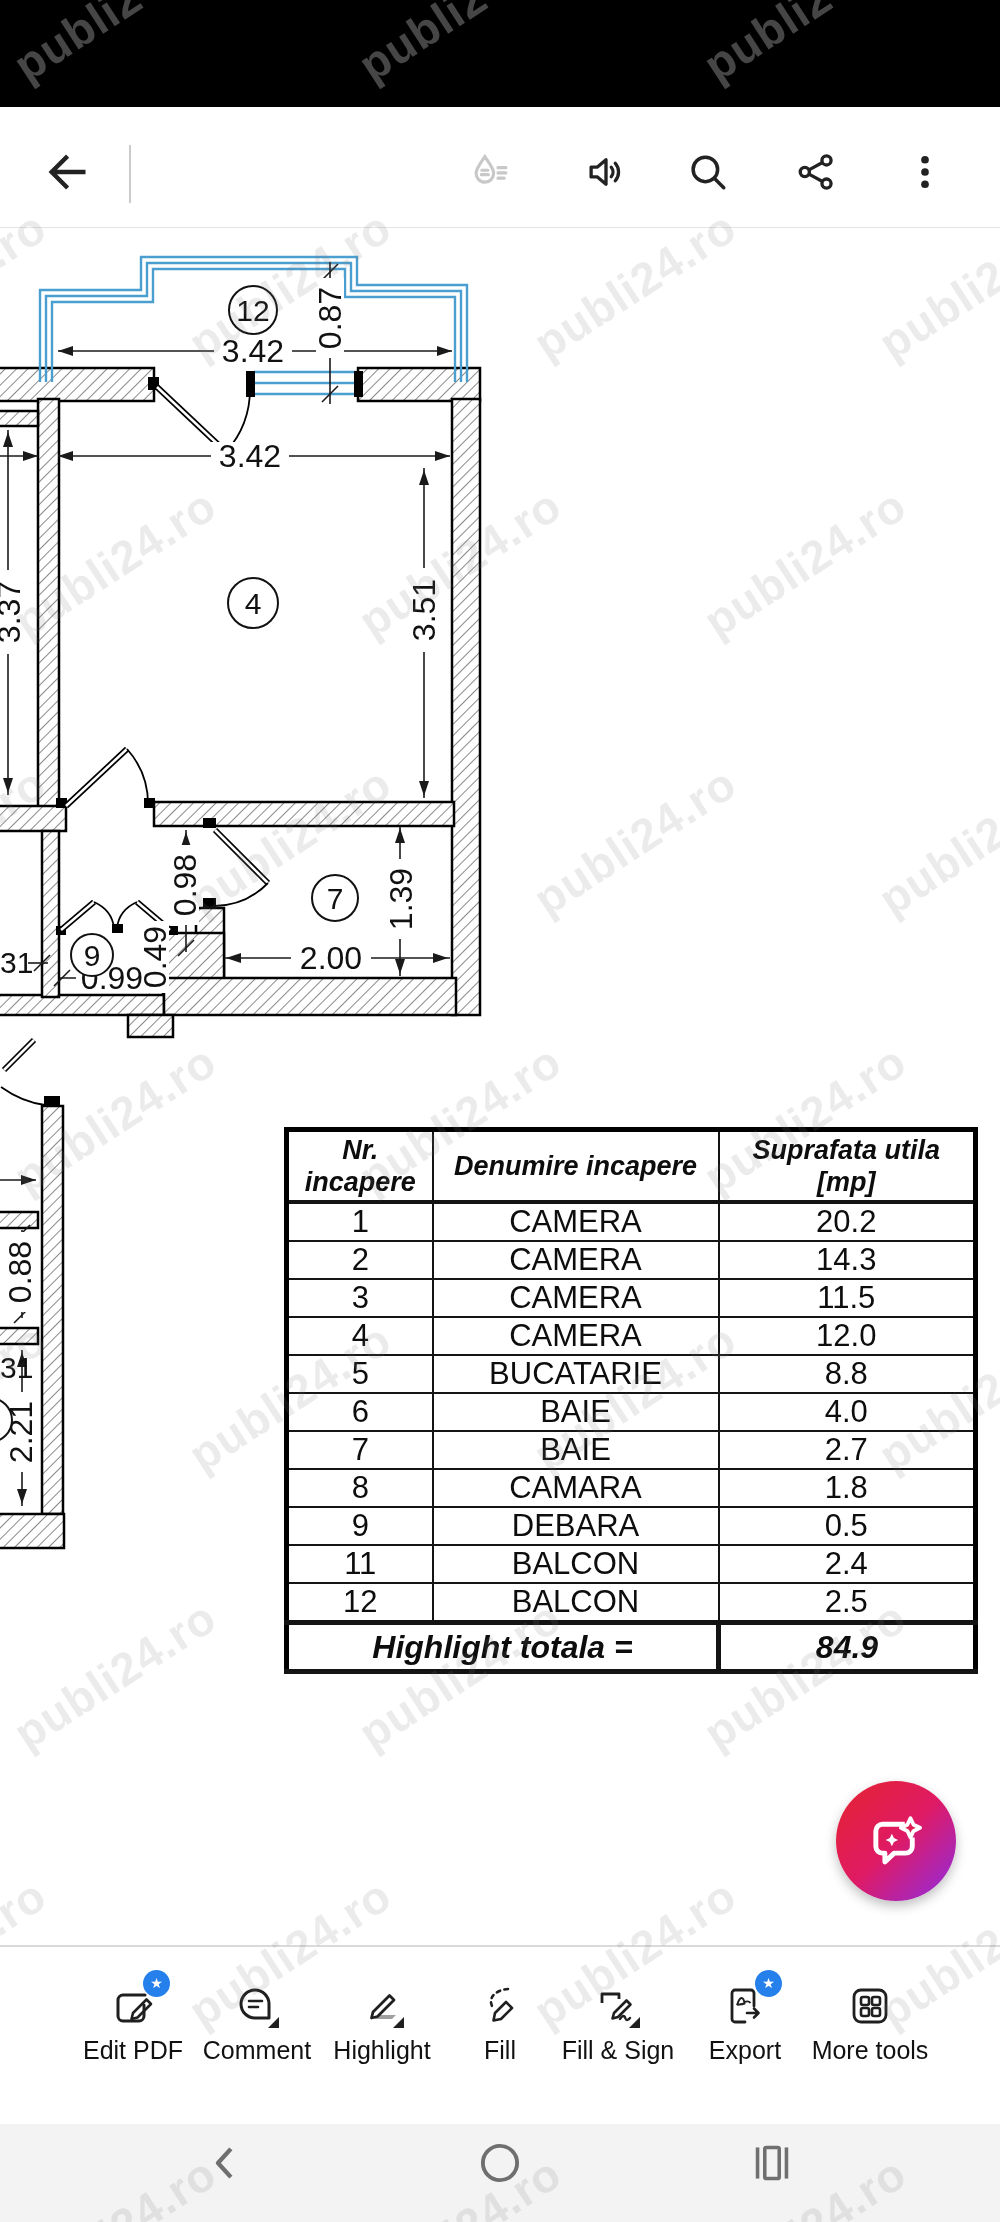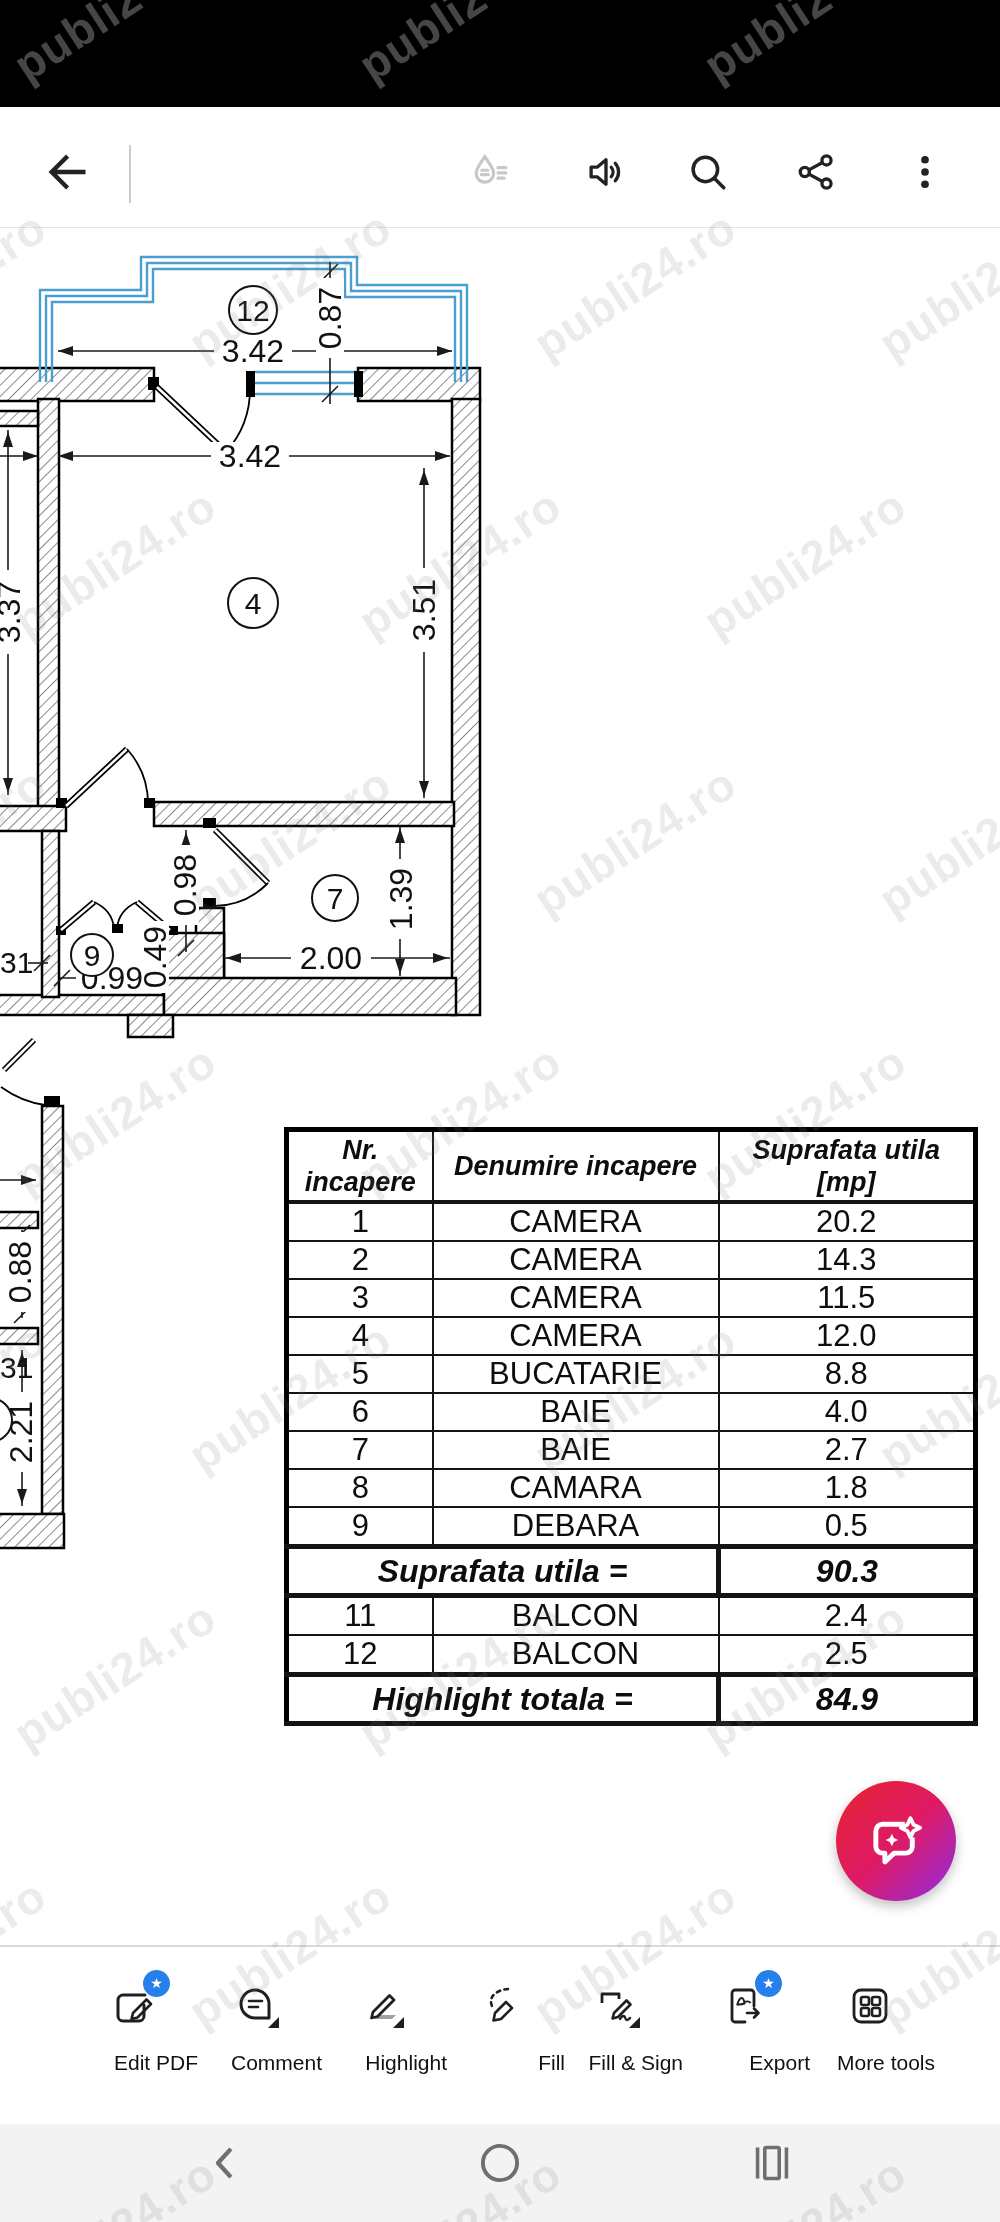--- a/index.html
+++ b/index.html
@@ -43,21 +43,21 @@
   .fab{position:absolute;left:836px;top:1781px;width:120px;height:120px;border-radius:50%;
        background:linear-gradient(135deg,#e4242f 0%,#df1a64 50%,#8d2ce4 100%);
        z-index:28;display:flex;align-items:center;justify-content:center;
        box-shadow:0 5px 12px rgba(0,0,0,0.25);}
 
   
   .bottom-bar{position:absolute;left:0;top:1945px;width:1000px;height:179px;background:#fff;
               border-top:2px solid #dadada;z-index:20;}
   .bt-item{position:absolute;top:1982px;width:130px;text-align:center;z-index:21;}
   .bt-item .ico{display:block;margin:0 auto;position:relative;width:48px;height:48px;}
-  .bt-label{display:block;margin-top:21px;font-size:21px;color:#111;letter-spacing:0;text-align:right;}
+  .bt-label{display:block;margin-top:6px;font-size:25px;color:#111;letter-spacing:0;}
   .badge{position:absolute;width:27px;height:27px;border-radius:50%;background:#2680eb;
          color:#fff;font-size:14px;line-height:27px;text-align:center;z-index:22;}
 
   
   .nav-bar{position:absolute;left:0;top:2124px;width:1000px;height:98px;background:#f3f3f4;z-index:20;}
   .nav-ico{position:absolute;z-index:21;}
 </style>
 </head>
 <body>
 
@@ -349,24 +349,20 @@
   <tr>
         <td class="cell">8</td>
         <td class="cell">CAMARA</td>
         <td class="cell">1.8</td>
       </tr>
   <tr>
         <td class="cell">9</td>
         <td class="cell">DEBARA</td>
         <td class="cell">0.5</td>
       </tr>
-  <tr class="heavy">
-    <td colspan="2">Suprafata utila =</td>
-    <td class="hval">90.3</td>
-  </tr>
   <tr>
         <td class="cell">11</td>
         <td class="cell">BALCON</td>
         <td class="cell">2.4</td>
       </tr>
   <tr>
         <td class="cell">12</td>
         <td class="cell">BALCON</td>
         <td class="cell">2.5</td>
       </tr>

